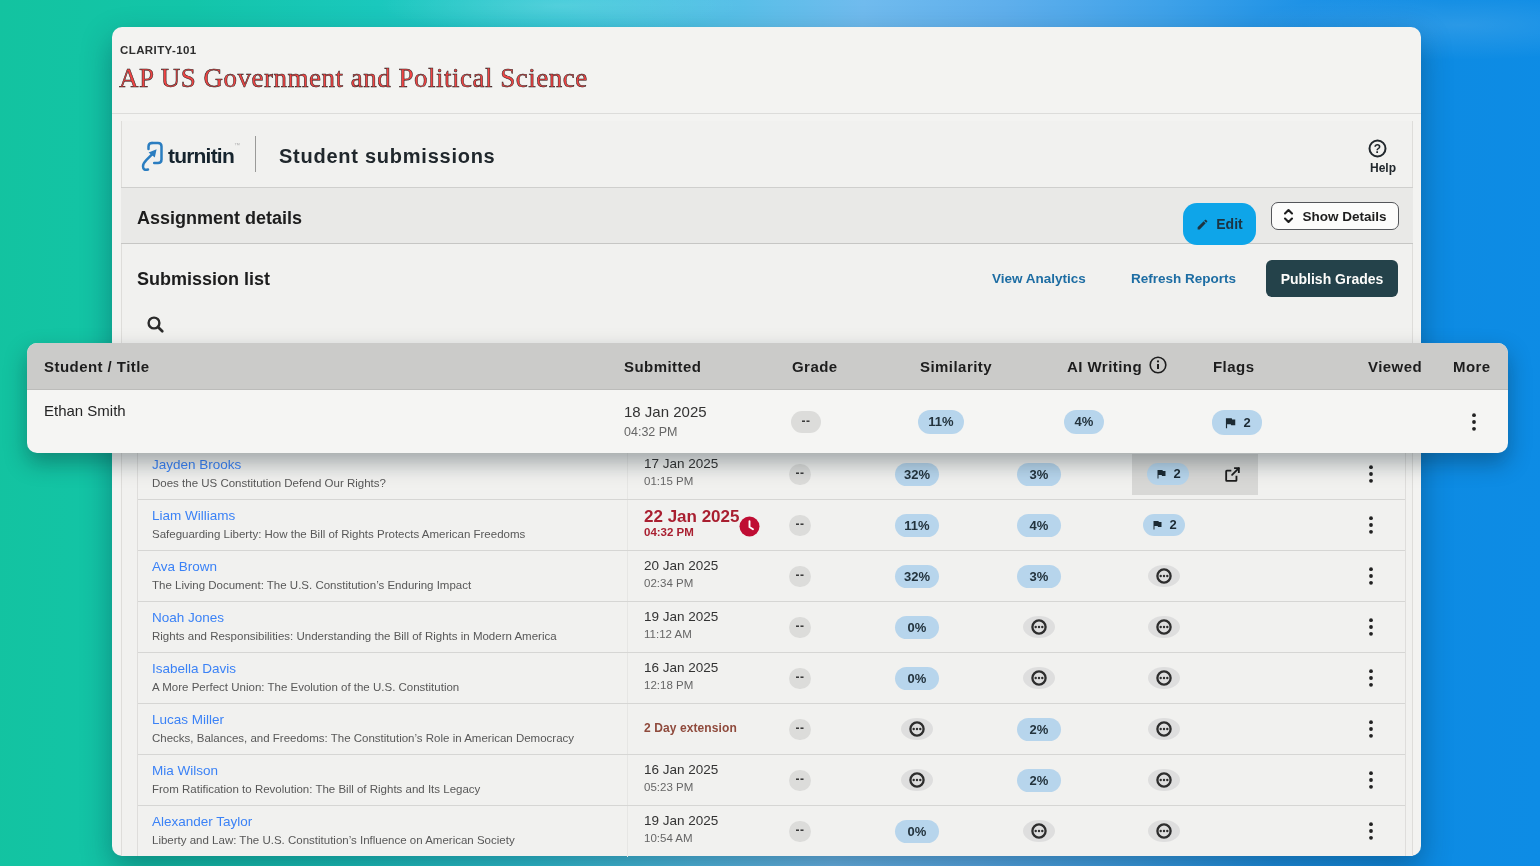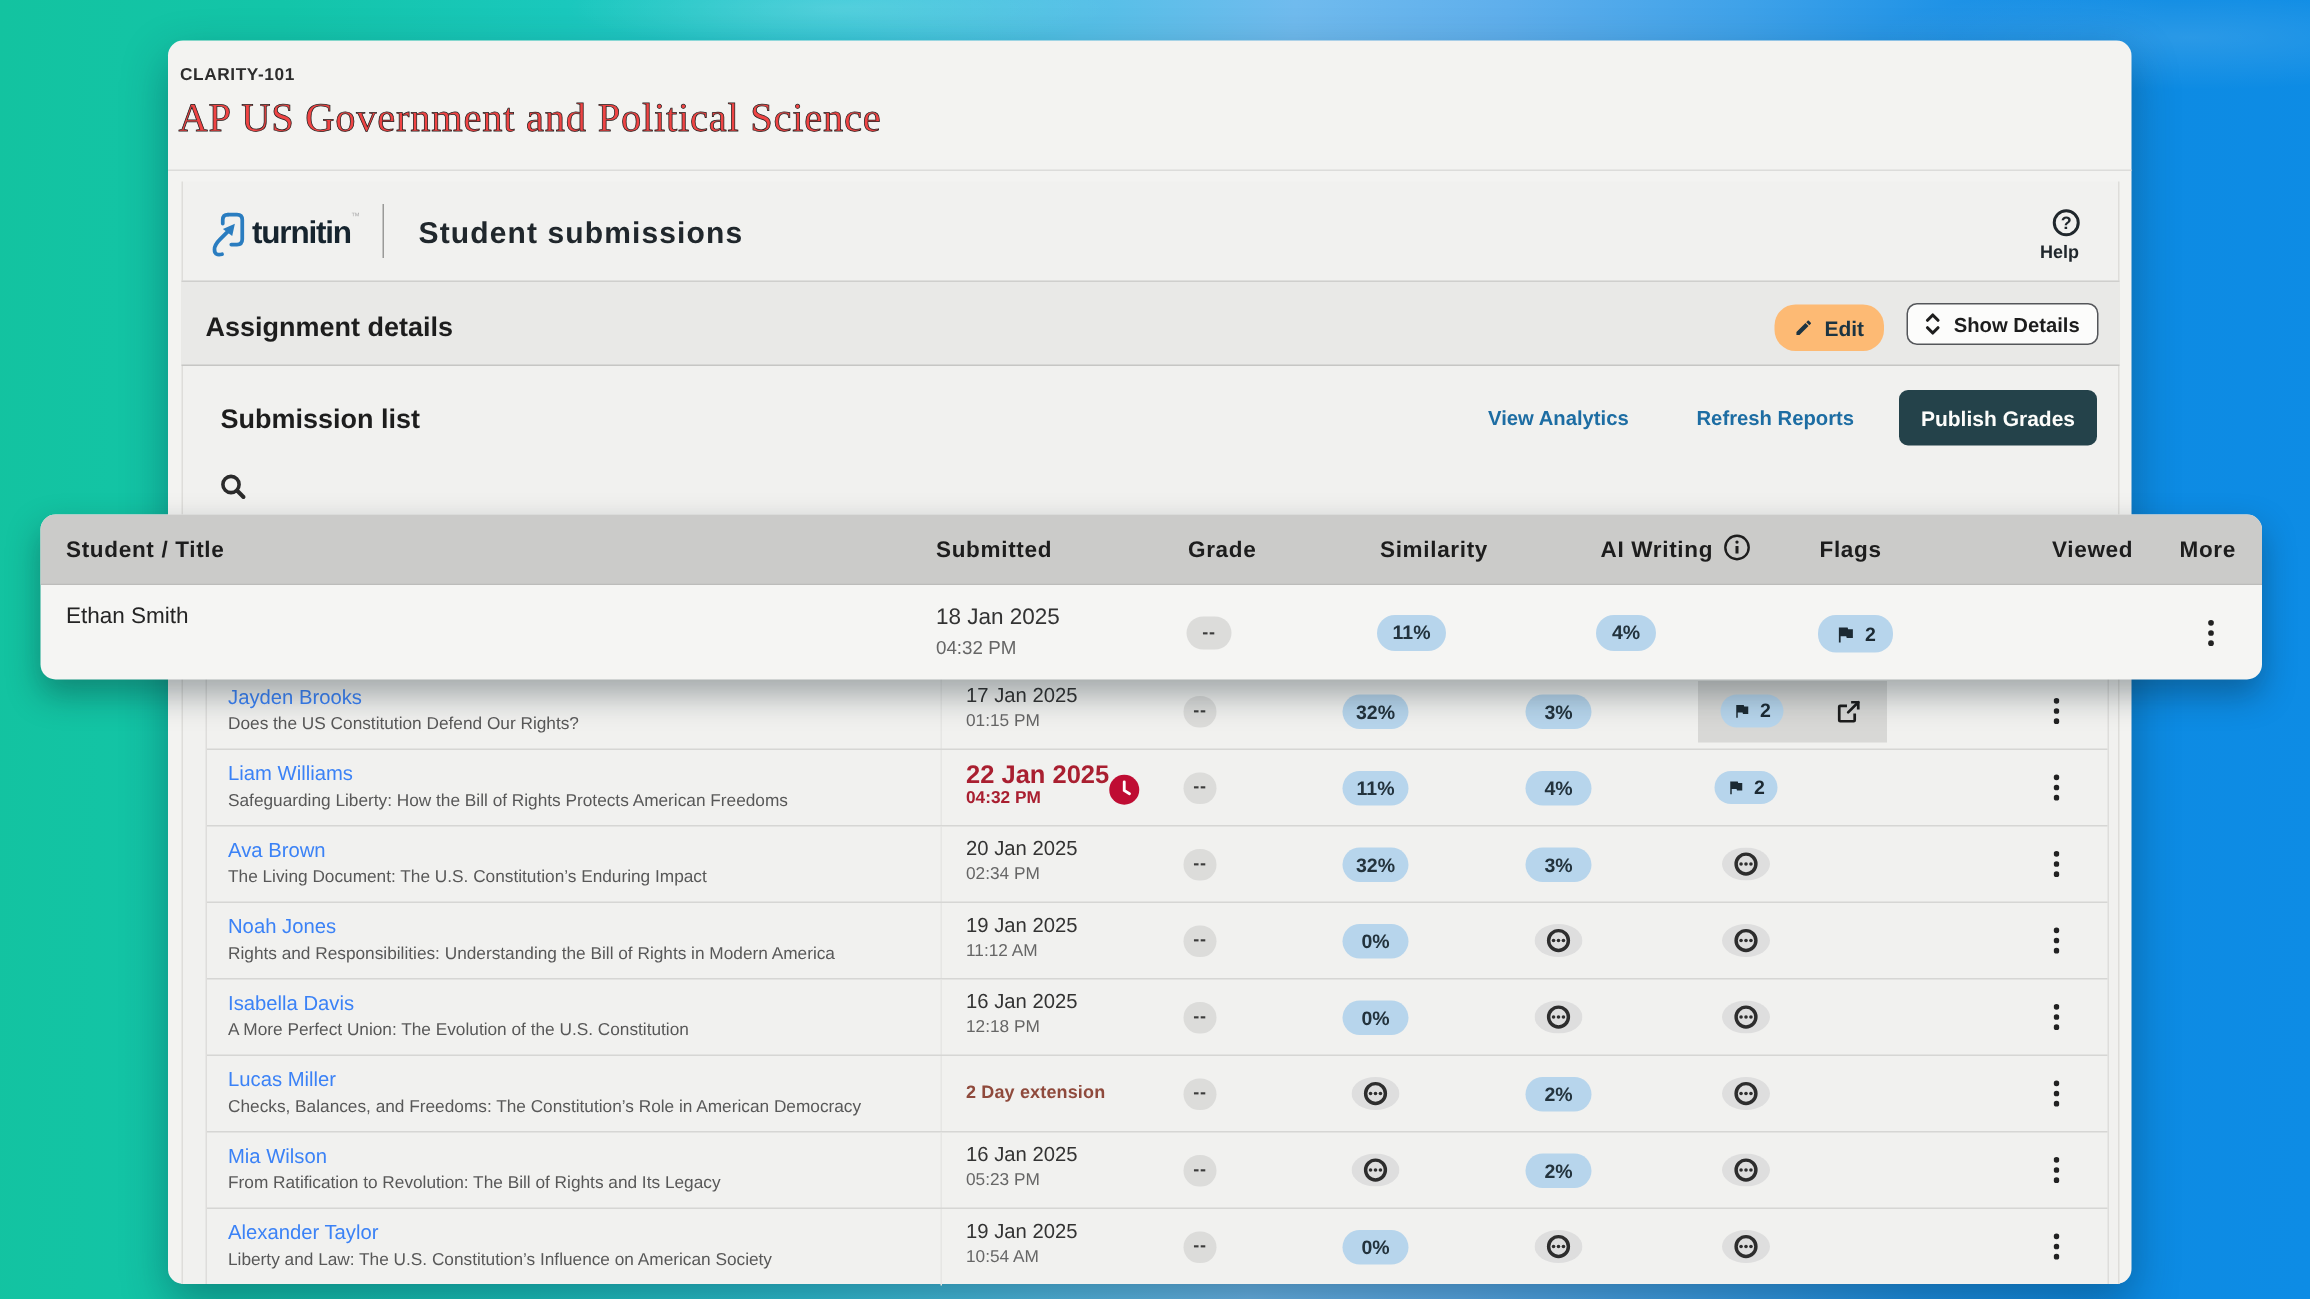--- a/index.html
+++ b/index.html
@@ -8,26 +8,26 @@
 .abs{position:absolute}
 .card{position:absolute;left:112px;top:27px;width:1309px;height:829px;background:#f3f3f1;border-radius:10px;box-shadow:0 12px 30px rgba(5,40,60,.38)}
 .crumb{left:120px;top:44px;font-size:11.5px;font-weight:700;letter-spacing:.4px;color:#2d2d2d}
 .ctitle{left:119px;top:63px;font-size:27px;font-family:"Liberation Serif",serif;color:#ef4444;font-weight:400;-webkit-text-stroke:0.5px #1c1c1c;letter-spacing:.5px}
 .hdiv{left:112px;top:113px;width:1309px;height:1px;background:#dcdcda}
 .panel{left:121px;top:121px;width:1292px;height:735px;background:#f1f1ef;border-left:1px solid #deddda;border-right:1px solid #deddda}
 .tbar{left:121px;top:121px;width:1292px;height:66px}
 .ssub{left:279px;top:145px;font-size:20px;font-weight:700;color:#20272c;letter-spacing:.75px}
 .vdiv{left:255px;top:136px;width:1px;height:36px;background:#9a9a98}
 .helpico{left:1368px;top:139px}
-.helptxt{left:1360px;top:161px;font-size:12px;font-weight:700;color:#20272c;width:36px;text-align:left}
+.helptxt{left:1360px;top:161px;font-size:12px;font-weight:700;color:#20272c;width:36px;text-align:right}
 .abar{left:121px;top:187px;width:1292px;height:57px;background:#e9e9e7;border-top:1px solid #cfcfcd;border-bottom:1px solid #c6c6c4}
 .atitle{left:137px;top:208px;font-size:18px;font-weight:700;color:#1d1d1d}
-.editbtn{left:1183px;top:203px;width:73px;height:31px;background:#fdba74;border-radius:14px;display:flex;align-items:center;justify-content:center;gap:7px;font-size:14px;font-weight:700;color:#1c3442}
+.editbtn{left:1183px;top:203px;width:73px;height:42px;background:#0ea5e9;border-radius:14px;display:flex;align-items:center;justify-content:center;gap:7px;font-size:14px;font-weight:700;color:#1c3442}
 .showbtn{left:1271px;top:202px;width:128px;height:28px;background:#fcfcfb;border:1.5px solid #54565a;border-radius:7px;display:flex;align-items:center;justify-content:center;gap:8px;font-size:13.5px;font-weight:700;color:#1d1d1d}
-.slist{left:147px;top:269px;font-size:18px;font-weight:700;color:#1d1d1d}
+.slist{left:137px;top:269px;font-size:18px;font-weight:700;color:#1d1d1d}
 .alink{font-size:13.5px;font-weight:700;color:#1d6da3}
 .pubbtn{left:1266px;top:260px;width:132px;height:37px;background:#24424a;border-radius:6px;display:flex;align-items:center;justify-content:center;font-size:14px;font-weight:700;color:#fcfcfa}
 .tablebox{left:137px;top:397px;width:1269px;height:459px;border-left:1px solid #dedddb;border-right:1px solid #dedddb}
 .row{position:absolute;left:0;width:1267px;height:51px;border-top:1px solid #d6d6d4}
 .rname{position:absolute;left:14px;top:8px;font-size:13.5px;color:#3b82f6}
 .rtitle{position:absolute;left:14px;top:28px;font-size:11.5px;color:#585858}
 .rdate{position:absolute;left:506px;top:7px;font-size:13.5px;color:#333}
 .rtime{position:absolute;left:506px;top:26px;font-size:11.5px;color:#666}
 .red{color:#a91f30!important;font-weight:700}
 .ext{color:#8f4a3c!important;font-weight:700;font-size:12px;letter-spacing:.1px}

